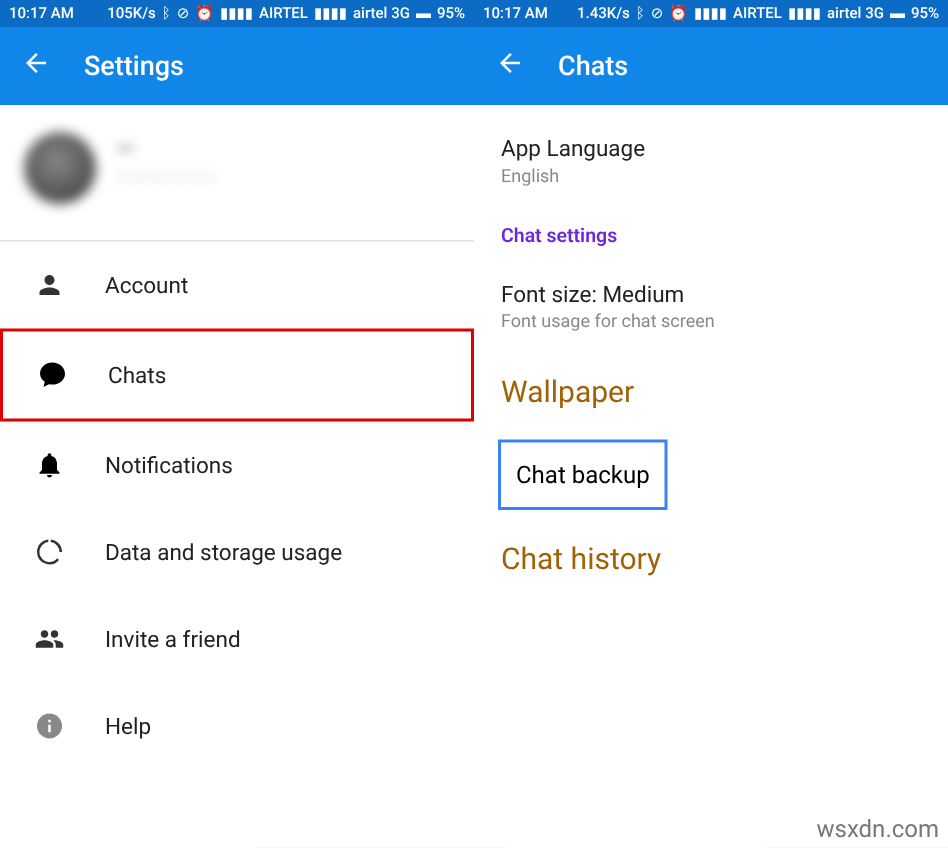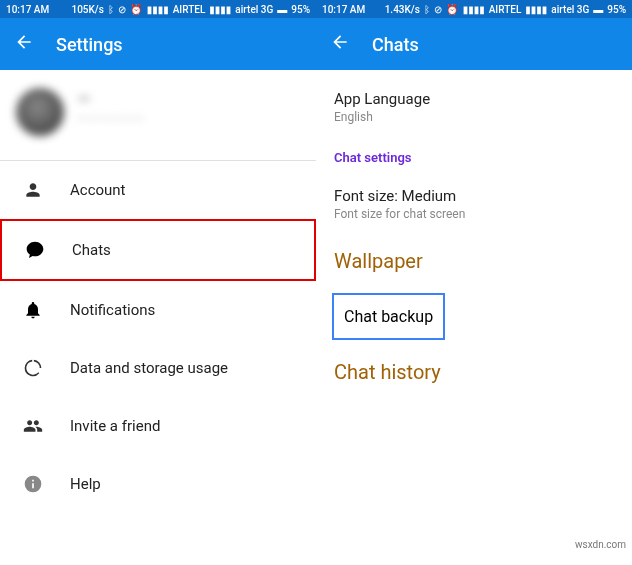--- a/index.html
+++ b/index.html
@@ -107,23 +107,23 @@
     .highlight-red-inline {
       border: 2px solid #3b82f6;
       display: inline-block;
       padding: 12px 10px;
       margin-left: 16px;
       margin-top: 4px;
       margin-bottom: 4px;
     }
     .watermark {
       position: absolute;
-      bottom: 15px;
+      bottom: 3px;
       right: 6px;
-      font-size: 10px;
+      font-size: 16px;
       color: #777;
       background: rgba(255,255,255,0.8);
     }
     .batt { display:inline-flex; }
   </style>
 </head>
 <body>
 
 <div class="phone">
   <div class="status-bar">
@@ -251,21 +251,21 @@
         <div class="setting-sub">English</div>
       </div>
     </div>
 
     <div class="section-header">Chat settings</div>
 
 
     <div class="setting-row">
       <div class="setting-text">
         <div class="setting-title">Font size: Medium</div>
-        <div class="setting-sub">Font size for chat screen</div>
+        <div class="setting-sub">Font usage for chat screen</div>
       </div>
     </div>
 
     <div class="setting-simple">
       <span>Wallpaper</span>
     </div>
 
     <div>
       <span class="highlight-red-inline">Chat backup</span>
     </div>

